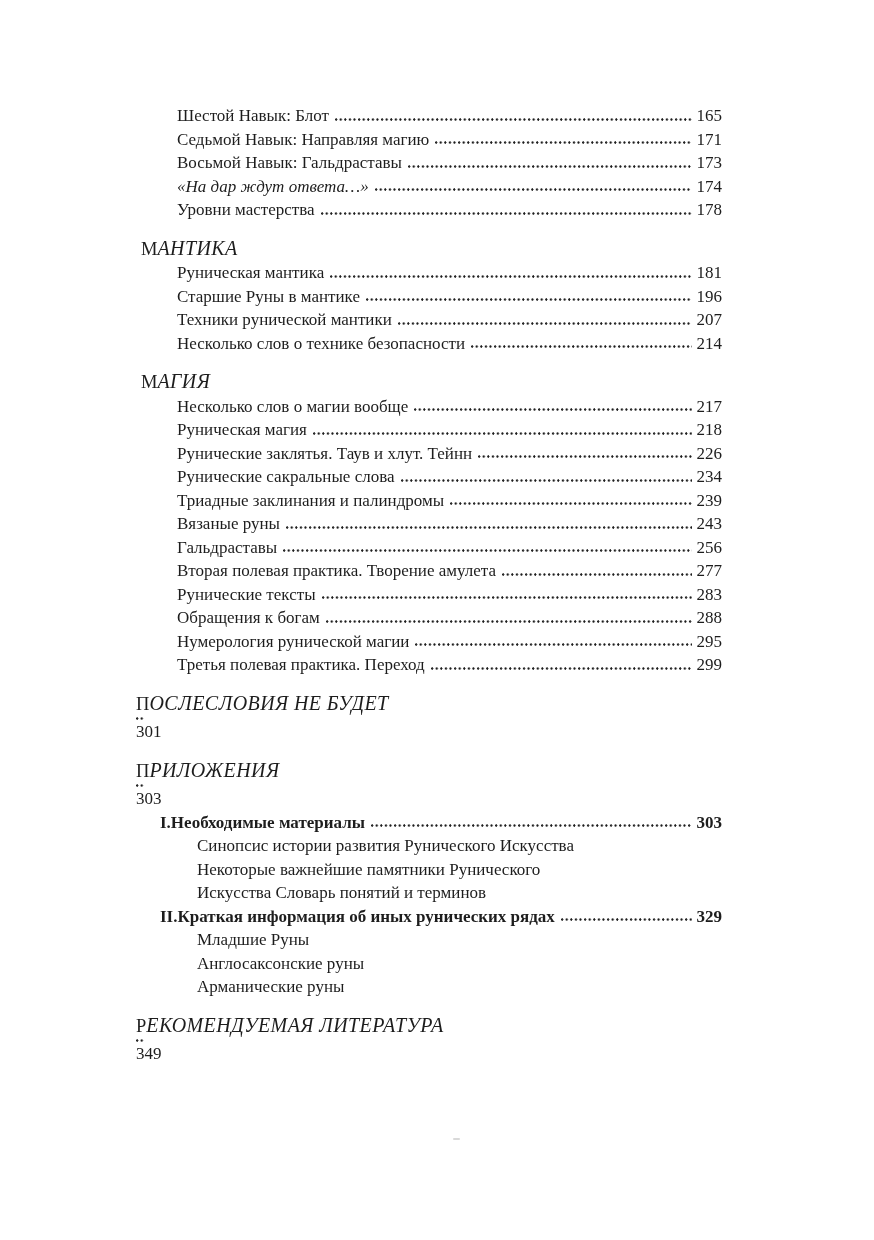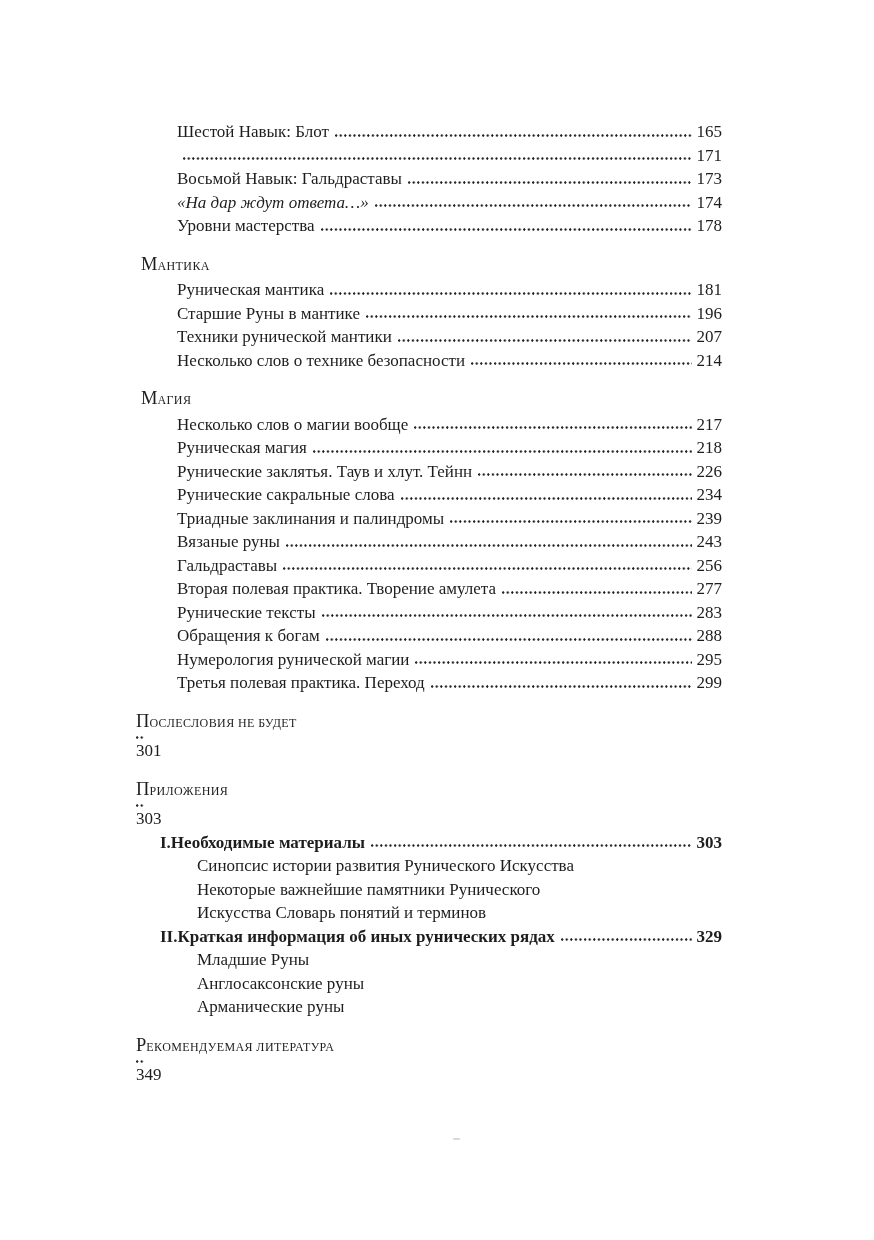--- a/index.html
+++ b/index.html
@@ -6,21 +6,21 @@
   body {
     width: 874px; height: 1240px;
     background: #ffffff;
     font-family: "Liberation Serif", "DejaVu Serif", serif;
     color: #1d1d1d;
     position: relative;
     overflow: hidden;
   }
   .page {
     position: absolute;
-    left: 130px; top: 120px;
+    left: 130px; top: 104px;
     width: 592px;
   }
   .row {
     display: flex;
     align-items: baseline;
     line-height: 23.5px;
     font-size: 17px;
     white-space: nowrap;
   }
   .row .label { flex: 0 0 auto; }
@@ -48,21 +48,21 @@
 
   
   .lvl-entry   { margin-left: 47px; }
   .lvl-bold    { margin-left: 30px; font-weight: bold; text-align: right; }
   .lvl-plain   { margin-left: 67px; }
   .lvl-head2   { margin-left: 11px; }
   .lvl-head1   { margin-left: 0; flex-direction: column; }
 
   
   .sc-init { font-size: 18.5px; }
-  .sc-rest { font-size: 12px; text-transform: uppercase; letter-spacing: 0.4px; }
+  .sc-rest { font-size: 20px; text-transform: uppercase; letter-spacing: 0.4px; font-style: italic; }
   .gap-top { margin-top: 15px; }
 
   .artifact {
     position: absolute;
     left: 453px; top: 1138px;
     width: 7px; height: 2px;
     background: #d9d9d9;
     border-radius: 1px;
   }
 </style>
@@ -70,20 +70,21 @@
 <body>
 
 <div class="page">
 
   <div class="row lvl-entry">
     <span class="label">Шестой Навык: Блот</span>
     <span class="leader"></span>
     <span class="pageno">165</span>
   </div>
   <div class="row lvl-entry">
+    <span class="label">Седьмой Навык: Направляя магию</span>
     <span class="leader"></span>
     <span class="pageno">171</span>
   </div>
   <div class="row lvl-entry">
     <span class="label">Восьмой Навык: Гальдраставы</span>
     <span class="leader"></span>
     <span class="pageno">173</span>
   </div>
   <div class="row lvl-entry">
     <span class="label italic">«На дар ждут ответа…»</span>

